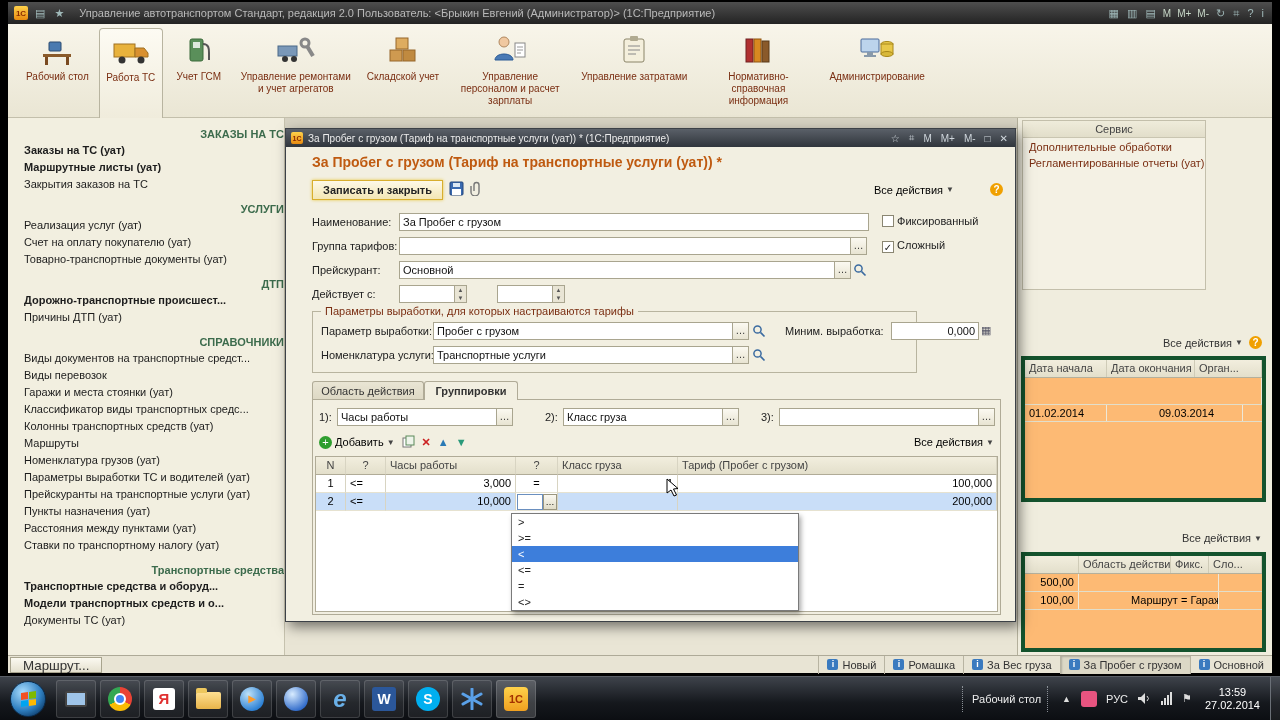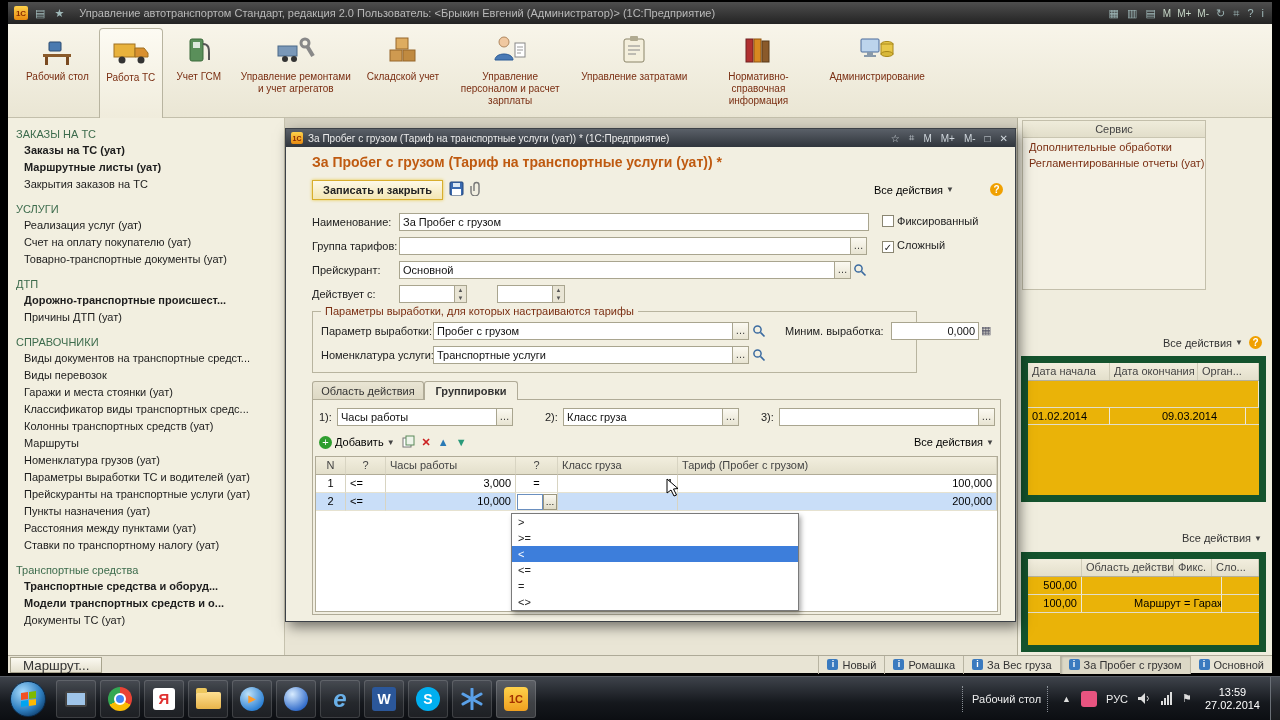--- a/index.html
+++ b/index.html
@@ -17,34 +17,34 @@
 
 .ribbon{position:absolute;left:0;top:22px;right:0;height:94px;background:linear-gradient(#f8f5ea,#eae6d4);border-bottom:1px solid #c3bfab;display:flex;align-items:flex-start;padding:4px 0 0 12px;gap:4px;}
 .rb-item{max-width:122px;min-width:64px;padding:3px 6px 2px;text-align:center;cursor:default;}
 .rb-item.active{background:linear-gradient(#fdfbf3,#f0ecdc);border:1px solid #b8b4a0;border-bottom:none;border-radius:4px 4px 0 0;height:90px;}
 .rb-ico{height:38px;display:flex;align-items:center;justify-content:center;}
 .rb-lbl{font-size:10px;line-height:12px;color:#7a2e12;margin-top:2px;}
 
 .content{position:absolute;left:0;top:116px;right:0;bottom:18px;background:#e9e5d5;}
 .sidebar{position:absolute;left:0;top:0;bottom:0;width:277px;background:#f2efe0;border-right:1px solid #c6c2ae;padding-top:9px;font-size:11px;overflow:hidden;}
 .sb-sec{margin-bottom:9px;}
-.sb-head{color:#3c6b4c;font-weight:normal;padding:1px 0 2px 8px;}
+.sb-head{color:#3c6b4c;font-weight:bold;padding:1px 0 2px 8px;text-align:right;}
 .sb-item{padding:1px 4px 1px 16px;color:#1c1c1c;line-height:15px;white-space:nowrap;overflow:hidden;cursor:default;}
 .sb-item.bold{font-weight:bold;}
 .behind-strip{position:absolute;left:277px;top:0;width:733px;height:11px;background:#d6d2c2;border-bottom:1px solid #b9b5a3;}
 
 .rightpanel{position:absolute;left:1009px;top:0;right:0;bottom:0;background:#f0edde;border-left:1px solid #b4b09c;font-size:11px;}
 .svc-box{position:absolute;left:4px;top:2px;width:184px;height:170px;background:#f4f1e4;border:1px solid #c3bfab;}
 .svc-title{background:linear-gradient(#efecdb,#e2deca);border-bottom:1px solid #c9c5b1;text-align:center;color:#444;padding:2px 0;}
 .svc-item{color:#7a2e12;padding:3px 6px 1px;white-space:nowrap;overflow:hidden;cursor:default;}
 .actions-row{position:absolute;right:10px;display:flex;align-items:center;gap:6px;color:#333;}
 .aa{display:flex;align-items:center;gap:3px;cursor:default;}
 .arrow-dn{font-size:8px;color:#444;}
 .helpico{width:13px;height:13px;border-radius:50%;background:#f0a000;color:#fff;font-weight:bold;font-size:10px;text-align:center;line-height:13px;flex:none;}
-.rt-table{position:absolute;left:3px;right:6px;background:#eab308;border:7px solid #14532d;}
+.rt-table{position:absolute;left:3px;right:6px;background:#fdba74;border:4px solid #14532d;}
 .rt-hdr{display:grid;background:linear-gradient(#f2eede,#e3dfcb);border-bottom:1px solid #b4b09c;height:18px;line-height:17px;color:#444;}
 .rt-hdr>span{padding:0 4px;border-right:1px solid #cfcbb7;white-space:nowrap;overflow:hidden;}
 .rt-row{display:grid;height:18px;line-height:17px;border-bottom:1px solid #e2deca;gap:48px;}
 .rt-row>span{padding:0 4px;border-right:1px solid #eee8d8;white-space:nowrap;overflow:hidden;}
 .num{text-align:right;}
 
 .dialog{position:absolute;left:285px;top:128px;width:731px;height:494px;background:#f2efe1;border:1px solid #3c4147;box-shadow:4px 5px 12px rgba(0,0,0,.5);font-size:11px;}
 .dlg-titlebar{position:absolute;left:0;top:0;right:0;height:18px;background:linear-gradient(#5a6068,#30353c);color:#ececec;display:flex;align-items:center;gap:5px;padding:0 5px;font-size:10px;}
 .dlg-title{flex:1;white-space:nowrap;overflow:hidden;}
 .dlg-ctl{color:#cfd6dc;padding:0 2px;flex:none;font-size:10px;}

